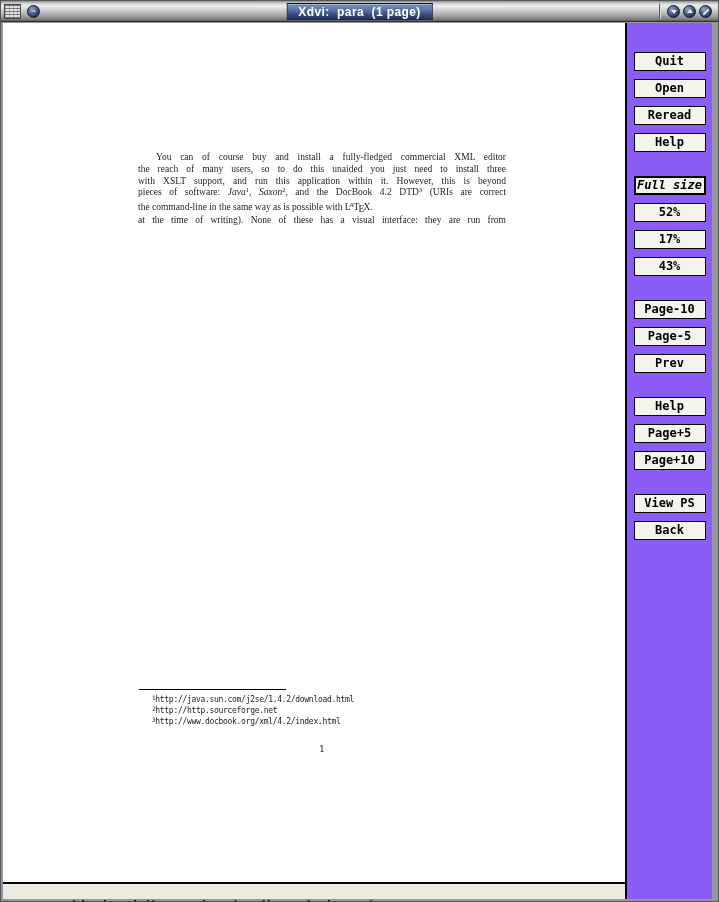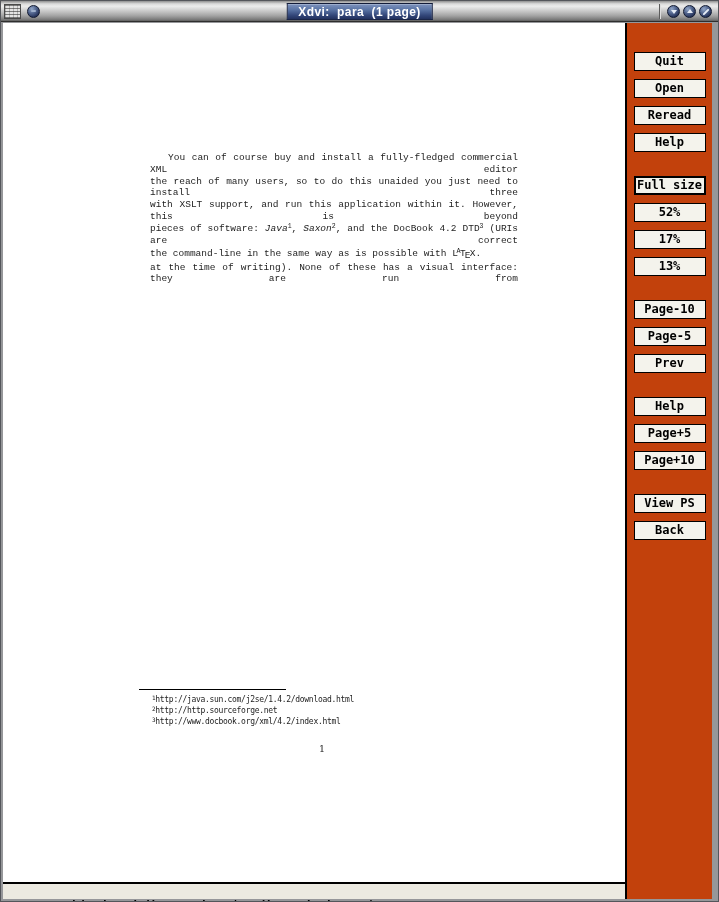--- a/index.html
+++ b/index.html
@@ -63,36 +63,36 @@
     border-bottom:2px solid #000;
     overflow:hidden;
   }
   .statusbar {
     height:15px; background:#eceae1;
     font:bold 12px/15px "DejaVu Sans Mono", monospace;
     color:#000; padding-left:4px; white-space:pre;
   }
   
   .sidebar {
-    width:85px; background:#c2410c; flex:0 0 auto;
+    width:85px; background:#8b5cf6; flex:0 0 auto;
     padding-top:29px;
   }
   .btn {
     display:block; width:72px; height:19px; margin:0 auto 8px auto;
     background:#f4f3ec; border:1px solid #000;
     font:bold 12px/17px "DejaVu Sans Mono", monospace;
     color:#000; text-align:center; white-space:pre;
     cursor:default;
   }
-  .btn.active { border-width:2px; line-height:15px; }
+  .btn.active { border-width:2px; line-height:15px;font-style:italic; }
   .btn.gap { margin-top:24px; }
   
   .para {
-    position:absolute; left:147px; top:129px; width:368px;
-    font-family:Liberation Mono, monospace; font-size:9.5px; line-height:11.8px;
+    position:absolute; left:135px; top:129px; width:368px;
+    font-family:Liberation Serif, serif; font-size:9.5px; line-height:11.8px;
     color:#1d1d1d;
   }
   .line { text-align:justify; text-align-last:justify; }
   .line.first { text-indent:18px; }
   .line.last  { text-align-last:left; }
   .r-i { font-style:italic; }
   .r-sup { font-size:6.5px; vertical-align:3px; line-height:0; }
   .r-lA { font-size:6.8px; vertical-align:2.5px; margin:0 -0.6px 0 -1.4px; }
   .r-lE { vertical-align:-2px; margin:0 -0.7px 0 -1.0px; }
   .fnblock {
@@ -160,21 +160,21 @@
     </div>
 
     <div class="sidebar">
       <div class="btn">Quit</div>
       <div class="btn">Open</div>
       <div class="btn">Reread</div>
       <div class="btn">Help</div>
       <div class="btn gap active">Full size</div>
       <div class="btn">52%</div>
       <div class="btn">17%</div>
-      <div class="btn">13%</div>
+      <div class="btn">43%</div>
       <div class="btn gap">Page-10</div>
       <div class="btn">Page-5</div>
       <div class="btn">Prev</div>
       <div class="btn gap">Help</div>
       <div class="btn">Page+5</div>
       <div class="btn">Page+10</div>
       <div class="btn gap">View PS</div>
       <div class="btn">Back</div>
     </div>
   </div>

